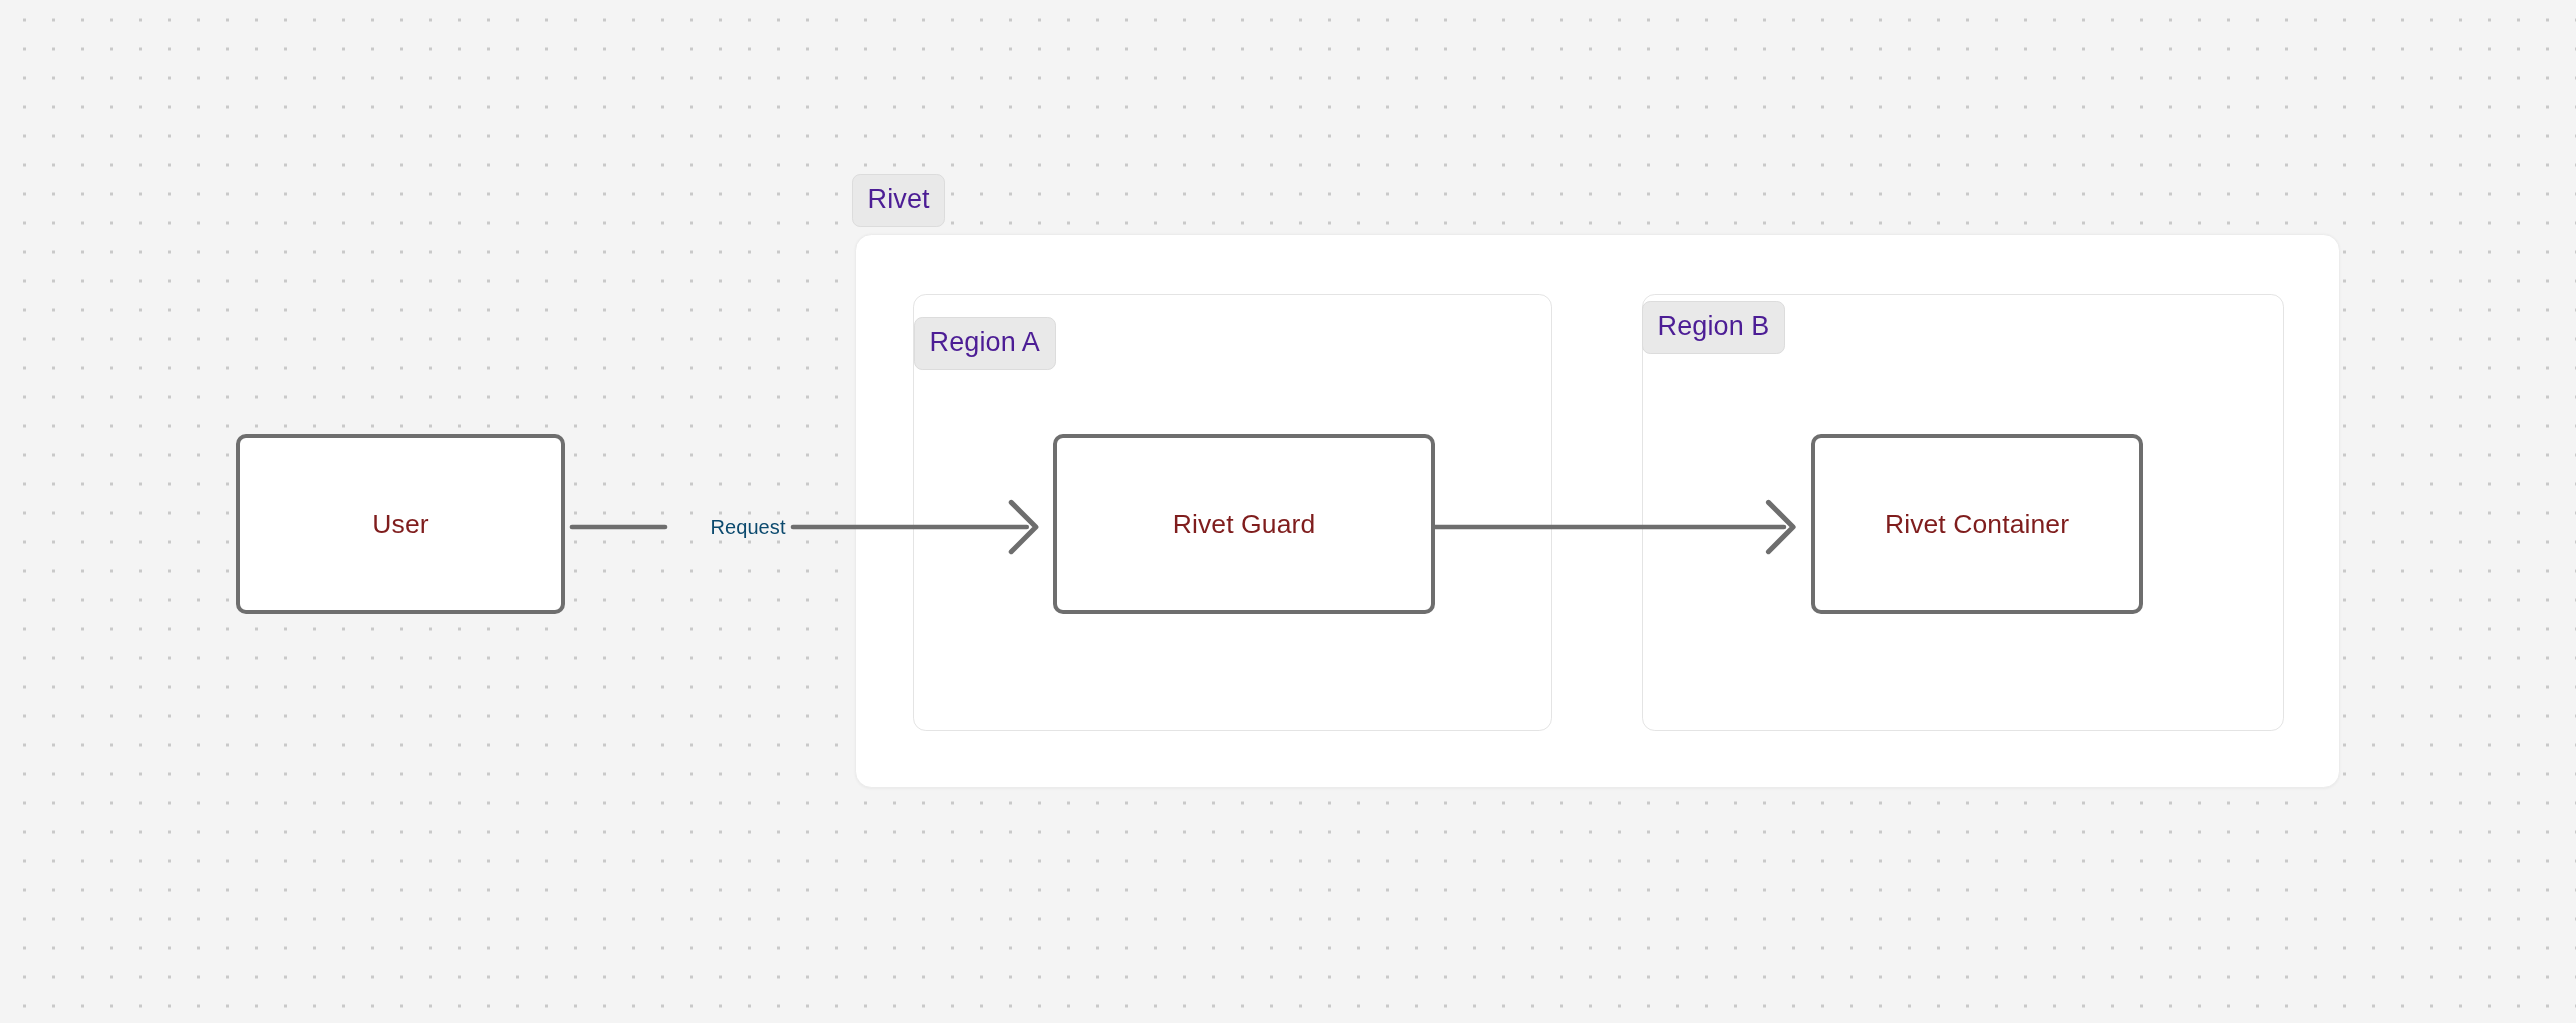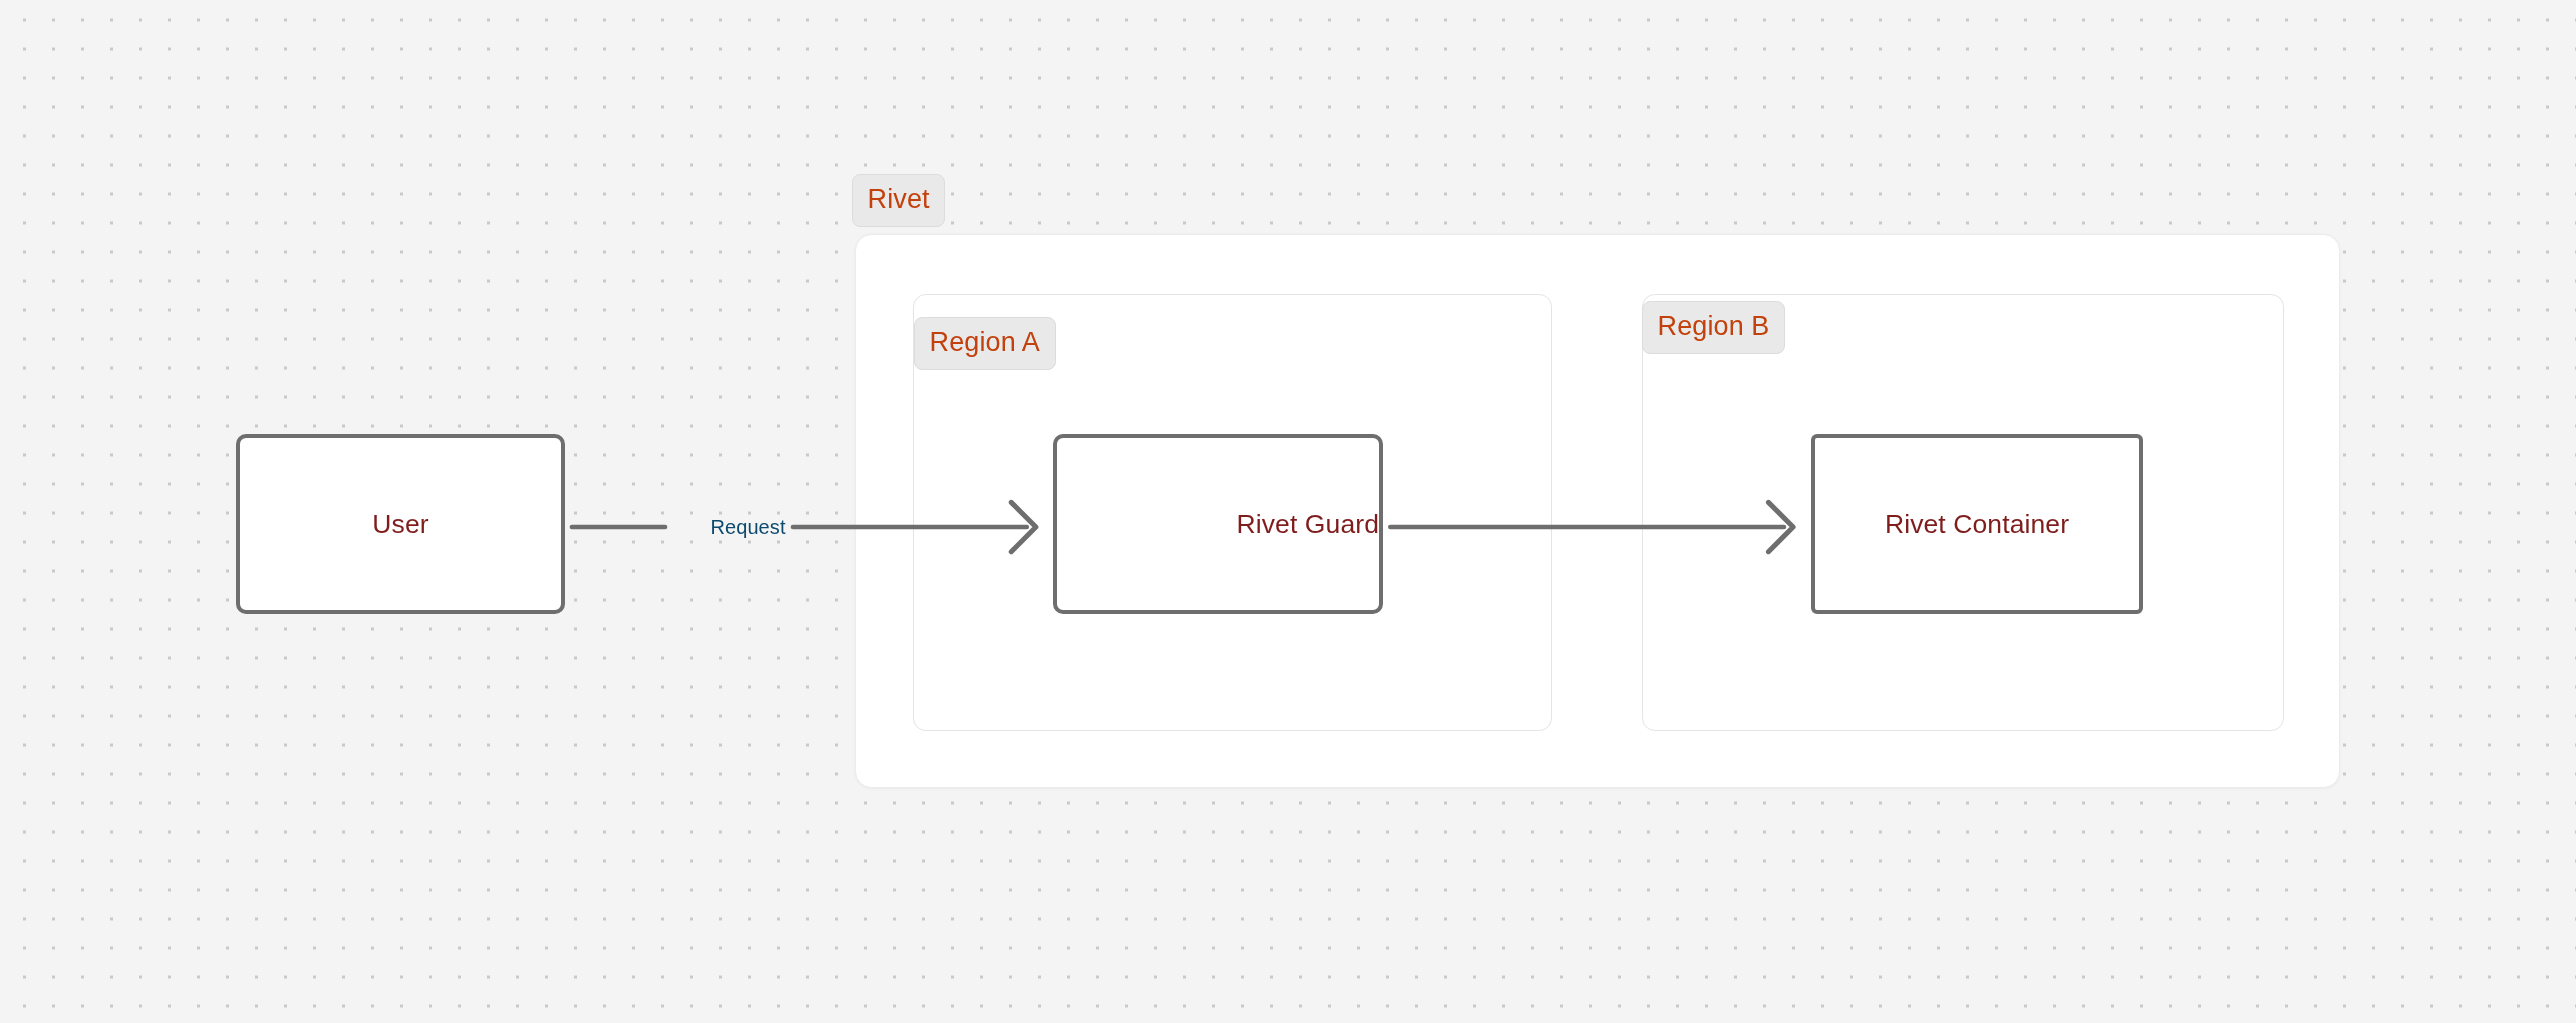--- a/index.html
+++ b/index.html
@@ -42,21 +42,21 @@
   }
   #region-a { left:913px; width:639px; }
   #region-b { left:1642px; width:642px; }
 
   
   .group-label {
     position:absolute;
     background:#e9e9e9;
     border:1.4px solid #dcdcdc;
     border-radius:8.2px;
-    color:#c2410c;
+    color:#4c1d95;
     font-size:27px;
     line-height:1;
     padding:11px 14.6px 12.8px 14.6px;
     white-space:nowrap;
     letter-spacing:0.1px;
   }
   #label-rivet    { left:852px;  top:174px; }
   #label-region-a { left:914px; top:317px; }
   #label-region-b { left:1642px; top:301px; }
 
@@ -73,22 +73,22 @@
     justify-content:center;
   }
   .node-label {
     color:#7f1d1d;
     font-size:26.5px;
     line-height:1;
     white-space:nowrap;
     letter-spacing:0.1px;
   }
   #node-user            { left:236px;  width:329px; }
-  #node-rivet-guard     { left:1053px; width:330px;justify-content:flex-end; }
-  #node-rivet-container { left:1811px; width:332px;border-radius:6px; }
+  #node-rivet-guard     { left:1053px; width:382px; }
+  #node-rivet-container { left:1811px; width:332px; }
 
   
   #edges {
     position:absolute;
     left:0; top:0;
     width:2576px; height:1023px;
     pointer-events:none;
     overflow:visible;
   }
   .edge-line {

